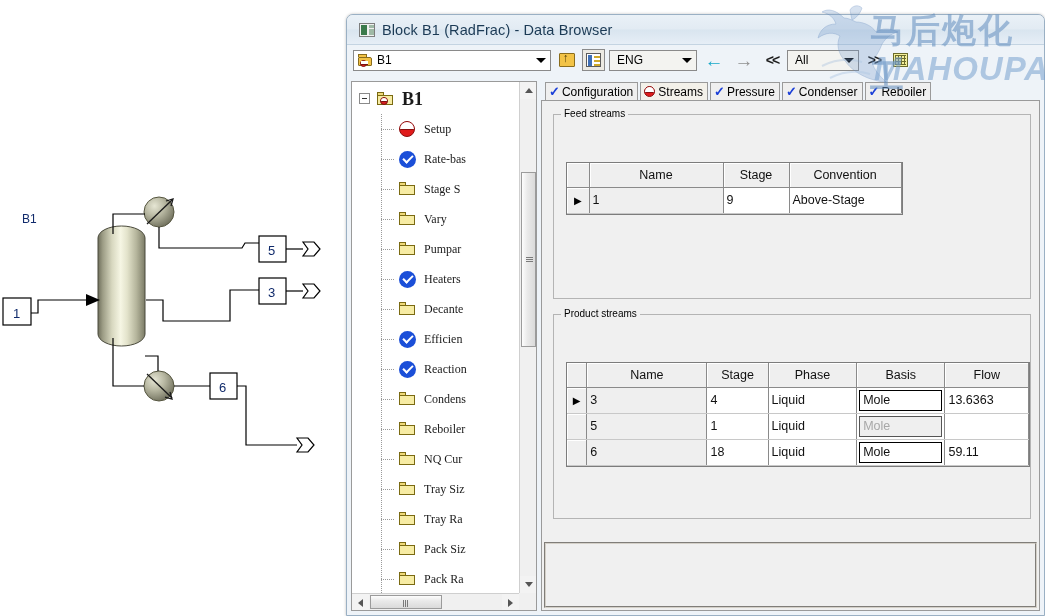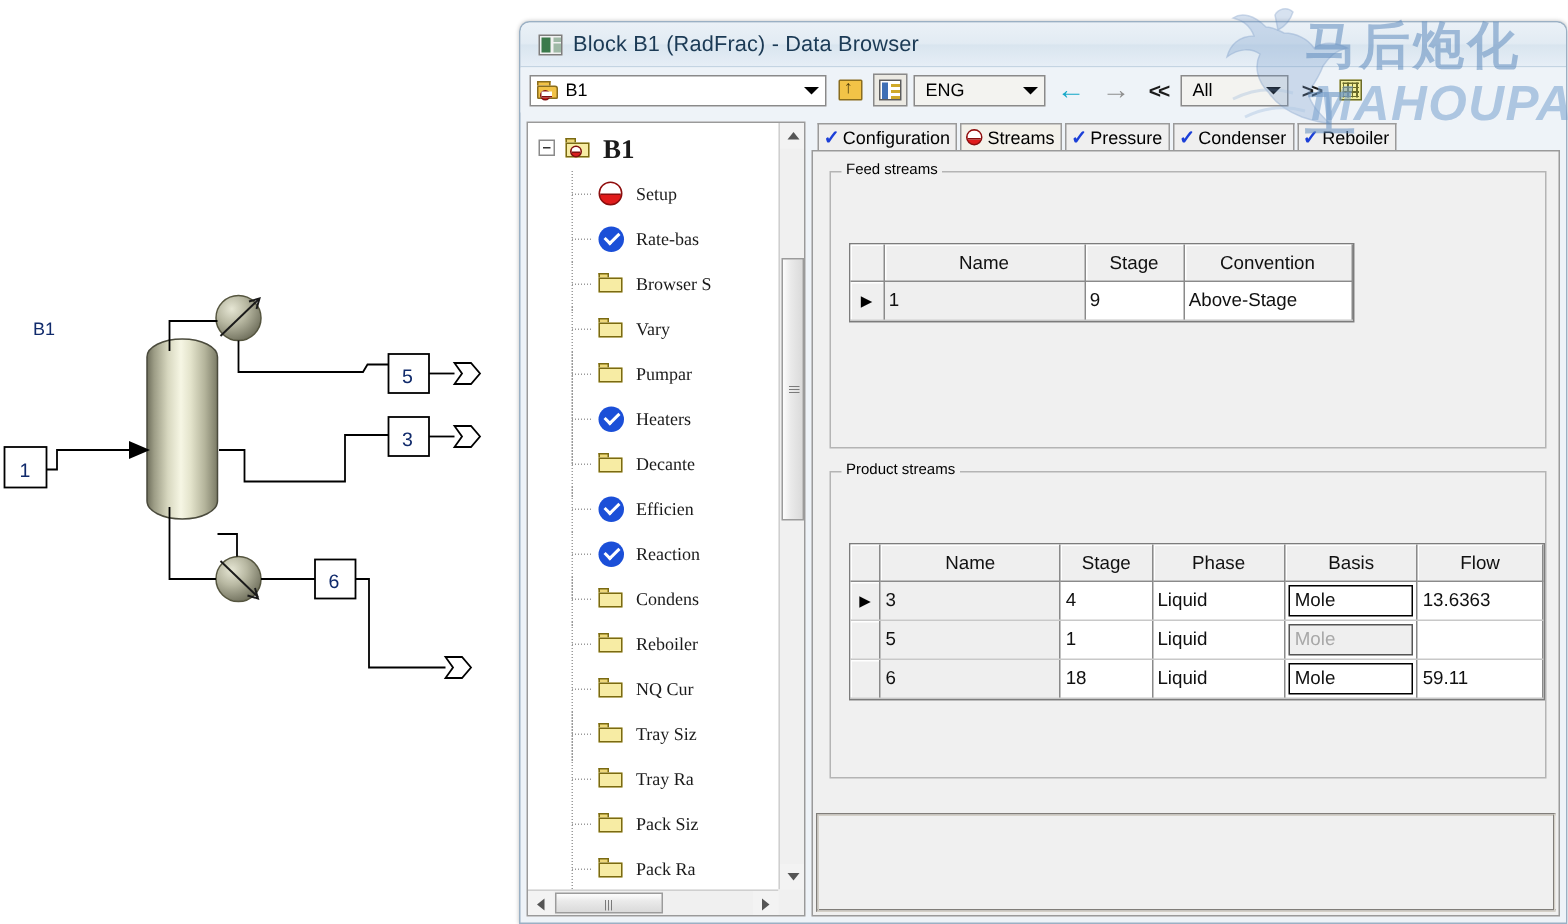--- a/index.html
+++ b/index.html
@@ -399,21 +399,21 @@
                 <div class="indent">
                   <div class="dotline-v"></div>
                   <div class="dotline-h"></div>
                 </div>
                 <div class="ticon">
                   <div class="ic-folder">
                     <div class="f-tab"></div>
                     <div class="f-body"></div>
                   </div>
                 </div>
-                <div class="tlabel">Browser S</div>
+                <div class="tlabel">Stage S</div>
               </div>
               <div class="tnode">
                 <div class="indent">
                   <div class="dotline-v"></div>
                   <div class="dotline-h"></div>
                 </div>
                 <div class="ticon">
                   <div class="ic-folder">
                     <div class="f-tab"></div>
                     <div class="f-body"></div>

